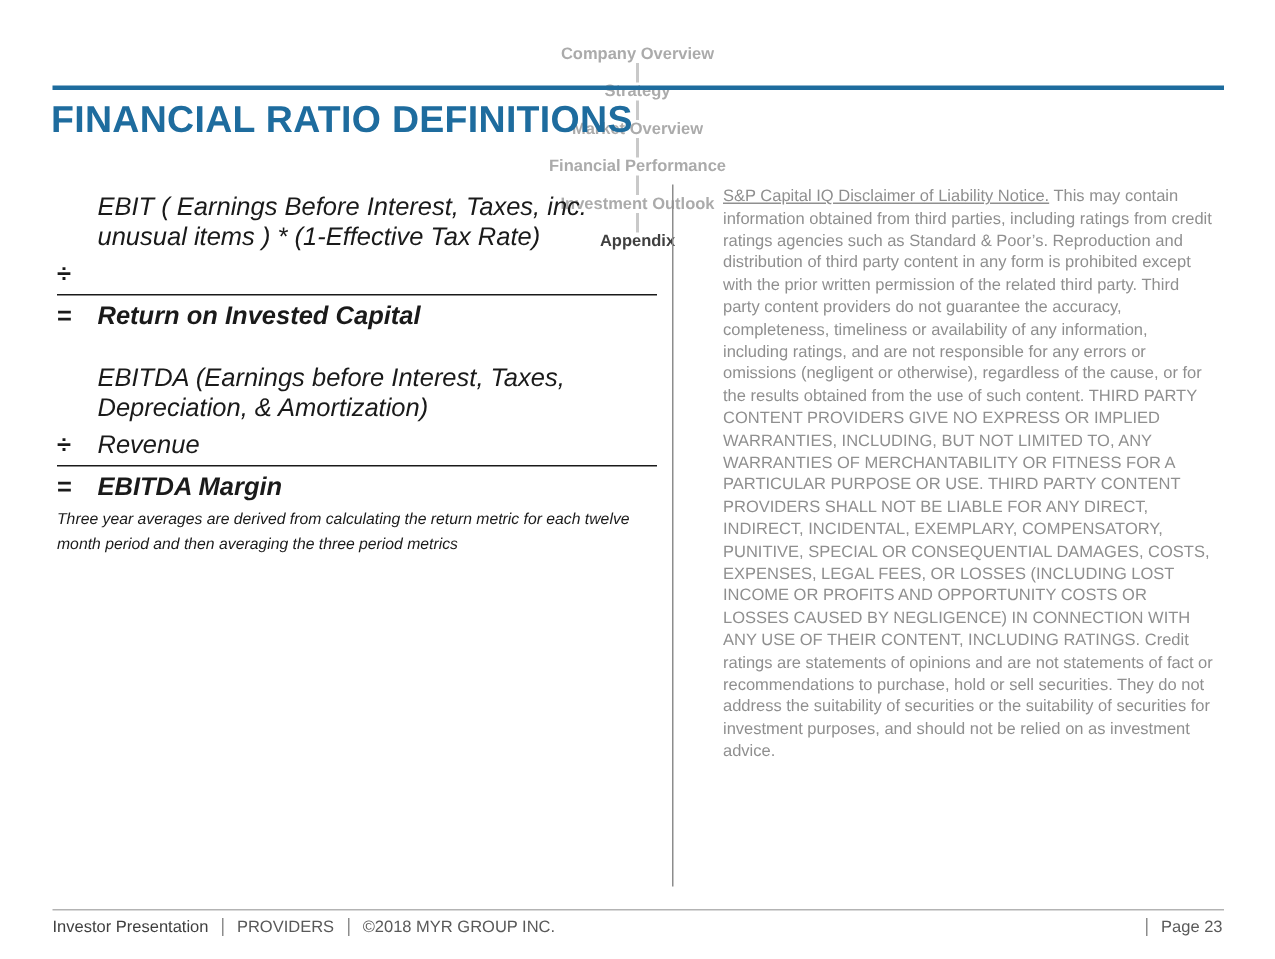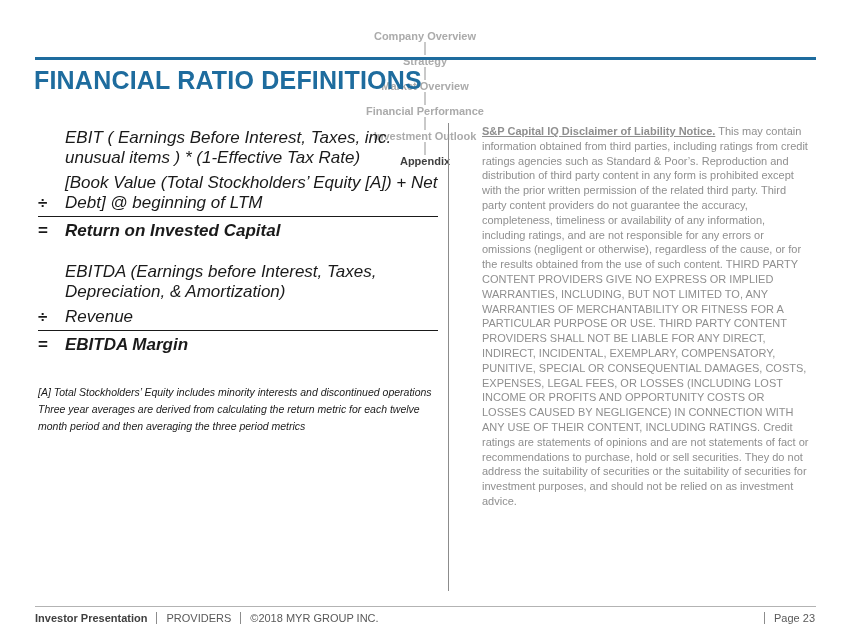--- a/index.html
+++ b/index.html
@@ -60,34 +60,34 @@
   .v-divider {
     position: absolute; top: 123px; left: 448px; width: 1px; height: 468px;
     background: #8C8C8C;
   }
 
   
   .right-col { position: absolute; top: 124px; left: 482px; width: 328px; }
   .disclaimer {
     margin: 0; font-size: 11px; line-height: 14.8px; color: #8F8F8F;
   }
-  .disc-heading { font-weight: bold; text-decoration: underline; }
+  .disc-heading { font-weight: normal; text-decoration: underline; }
 
   
   .footer-rule {
     position: absolute; top: 606px; left: 35px; width: 781px; height: 1px;
     background: #B3B3B3;
   }
   .footer {
     position: absolute; top: 612px; left: 35px; right: 35px;
     display: flex; justify-content: space-between; align-items: center;
     font-size: 11px; color: #595959;
   }
   .footer-left, .footer-right { display: flex; align-items: center; }
-  .footer-title { font-weight: bold; color: #3F3F3F; }
+  .footer-title { font-weight: normal; color: #3F3F3F; }
   .footer-sep {
     width: 1px; height: 12px; background: #8C8C8C;
     margin: 0 9px; display: inline-block;
   }
 </style>
 </head>
 <body>
 
 <div class="slide">
 
@@ -110,21 +110,20 @@
 
   <div class="left-col">
 
     <div class="formula-block">
       <div class="f-row">
         <span class="f-op"></span>
         <span class="f-text">EBIT ( Earnings Before Interest, Taxes, inc. unusual items )  * (1-Effective Tax Rate)</span>
       </div>
       <div class="f-row f-underline">
         <span class="f-op">÷</span>
-        <span class="f-text">[Book Value (Total Stockholders’ Equity [A]) + Net Debt] @ beginning of LTM</span>
       </div>
       <div class="f-row f-result">
         <span class="f-op">=</span>
         <span class="f-text">Return on Invested Capital</span>
       </div>
     </div>
 
     <div class="formula-block block-gap">
       <div class="f-row">
         <span class="f-op"></span>
@@ -133,21 +132,20 @@
       <div class="f-row f-underline">
         <span class="f-op">÷</span>
         <span class="f-text">Revenue</span>
       </div>
       <div class="f-row f-result">
         <span class="f-op">=</span>
         <span class="f-text">EBITDA Margin</span>
       </div>
     </div>
 
-    <p class="footnote footnote-a">[A] Total Stockholders’ Equity includes minority interests and discontinued operations</p>
     <p class="footnote footnote-avg">Three year averages are derived from calculating the return metric for each twelve month period and then averaging the three period metrics</p>
   </div>
 
   <div class="v-divider"></div>
 
   <div class="right-col">
     <p class="disclaimer">
       <span class="disc-heading">S&amp;P Capital IQ Disclaimer of Liability Notice.</span>
       <span class="disc-body">This may contain information obtained from third parties, including ratings from credit ratings agencies such as Standard &amp; Poor’s.  Reproduction and distribution of third party content in any form is prohibited except with the prior written permission of the related third party.  Third party content providers do not guarantee the accuracy, completeness, timeliness or availability of any information, including ratings, and are not responsible for any errors or omissions (negligent or otherwise), regardless of the cause, or for the results obtained from the use of such content. THIRD PARTY CONTENT PROVIDERS GIVE NO EXPRESS OR IMPLIED WARRANTIES, INCLUDING, BUT NOT LIMITED TO, ANY WARRANTIES OF MERCHANTABILITY OR FITNESS FOR A PARTICULAR PURPOSE OR USE. THIRD PARTY CONTENT PROVIDERS SHALL NOT BE LIABLE FOR ANY DIRECT, INDIRECT, INCIDENTAL, EXEMPLARY, COMPENSATORY, PUNITIVE, SPECIAL OR CONSEQUENTIAL DAMAGES, COSTS, EXPENSES, LEGAL FEES, OR LOSSES (INCLUDING LOST INCOME OR PROFITS AND OPPORTUNITY COSTS OR LOSSES CAUSED BY NEGLIGENCE) IN CONNECTION WITH ANY USE OF THEIR CONTENT, INCLUDING RATINGS. Credit ratings are statements of opinions and are not statements of fact or recommendations to purchase, hold or sell securities. They do not address the suitability of securities or the suitability of securities for investment purposes, and should not be relied on as investment advice.</span>
     </p>

